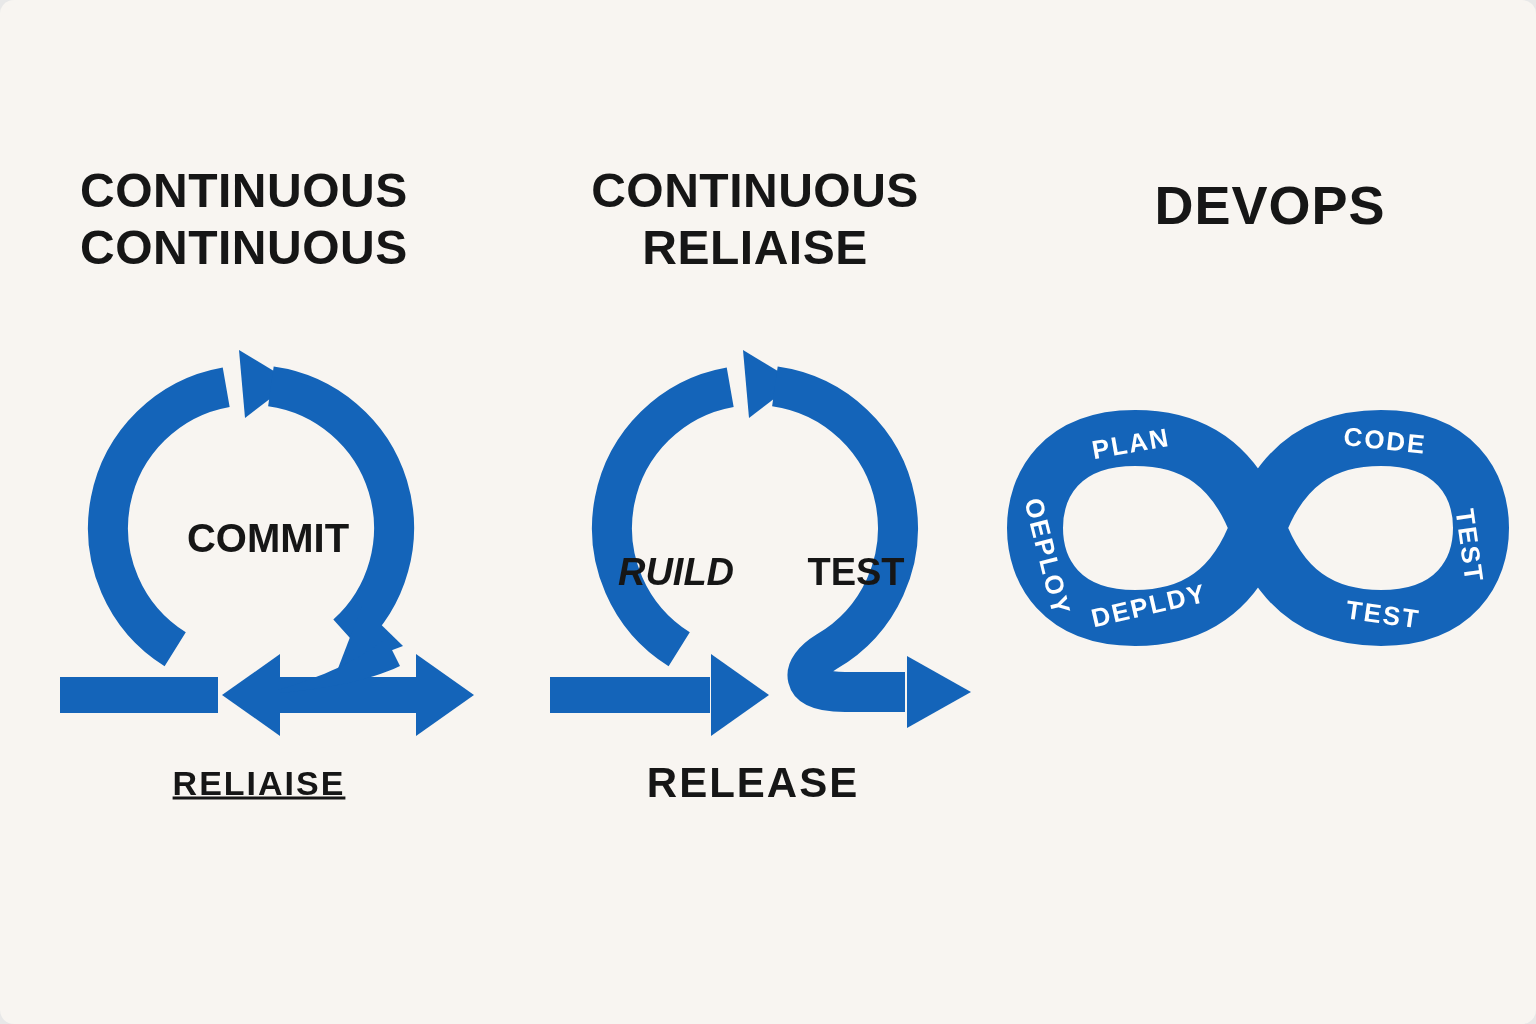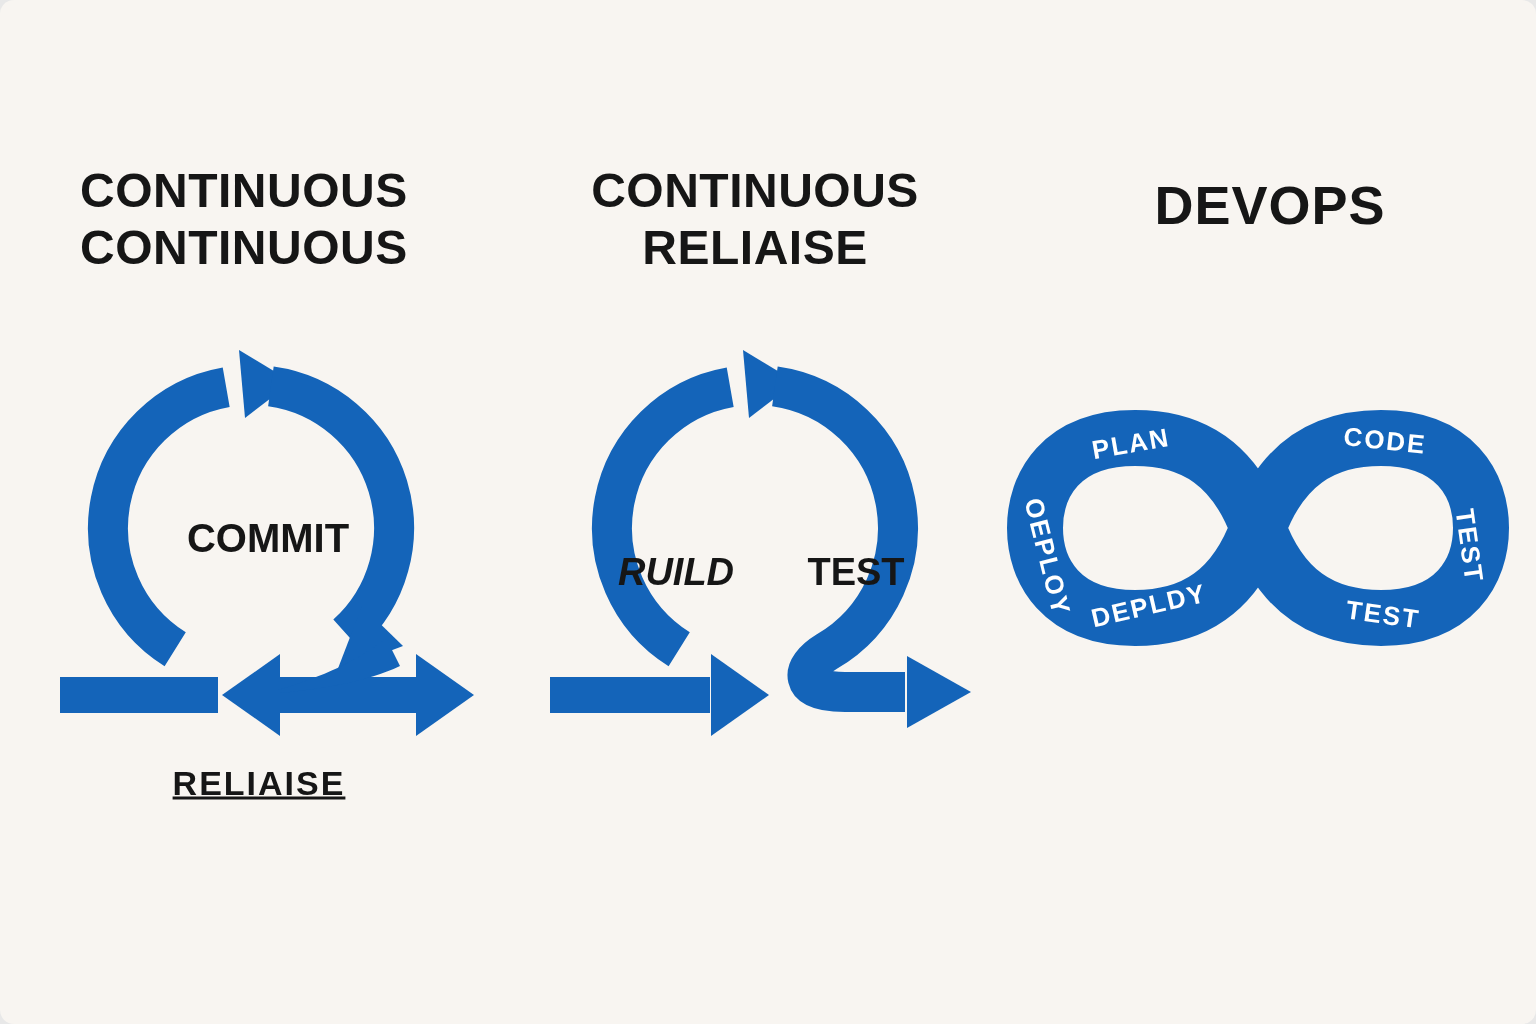--- a/index.html
+++ b/index.html
@@ -111,20 +111,21 @@
     <polygon class="shape" points="436,372 372,336 372,408"></polygon>
 
     <rect class="shape" x="15" y="357" width="160" height="36"></rect>
 
     <polygon class="shape" points="234,375 176,334 176,416"></polygon>
   </svg>
 
   <div class="loop-word" style="left:676px;top:572px;font-size:38px;font-style:italic;">RUILD</div>
   <div class="loop-word" style="left:856px;top:572px;font-size:38px;">TEST</div>
 
+  <div class="bottom-word" style="left:753px;top:783px;font-size:42px;">RELEASE</div>
 
   <div class="devops-title" style="left:1085px;top:174px;width:370px;">DEVOPS</div>
 
   <svg style="left:1003px;top:393px;" width="510" height="280" viewBox="0 0 510 280">
     <path class="band" stroke-width="56" d="M 255 135
              C 232 73 192 45 132 45
              C 58 45 32 92 32 135
              C 32 178 58 225 132 225
              C 192 225 232 197 255 135
              C 278 73 318 45 378 45

